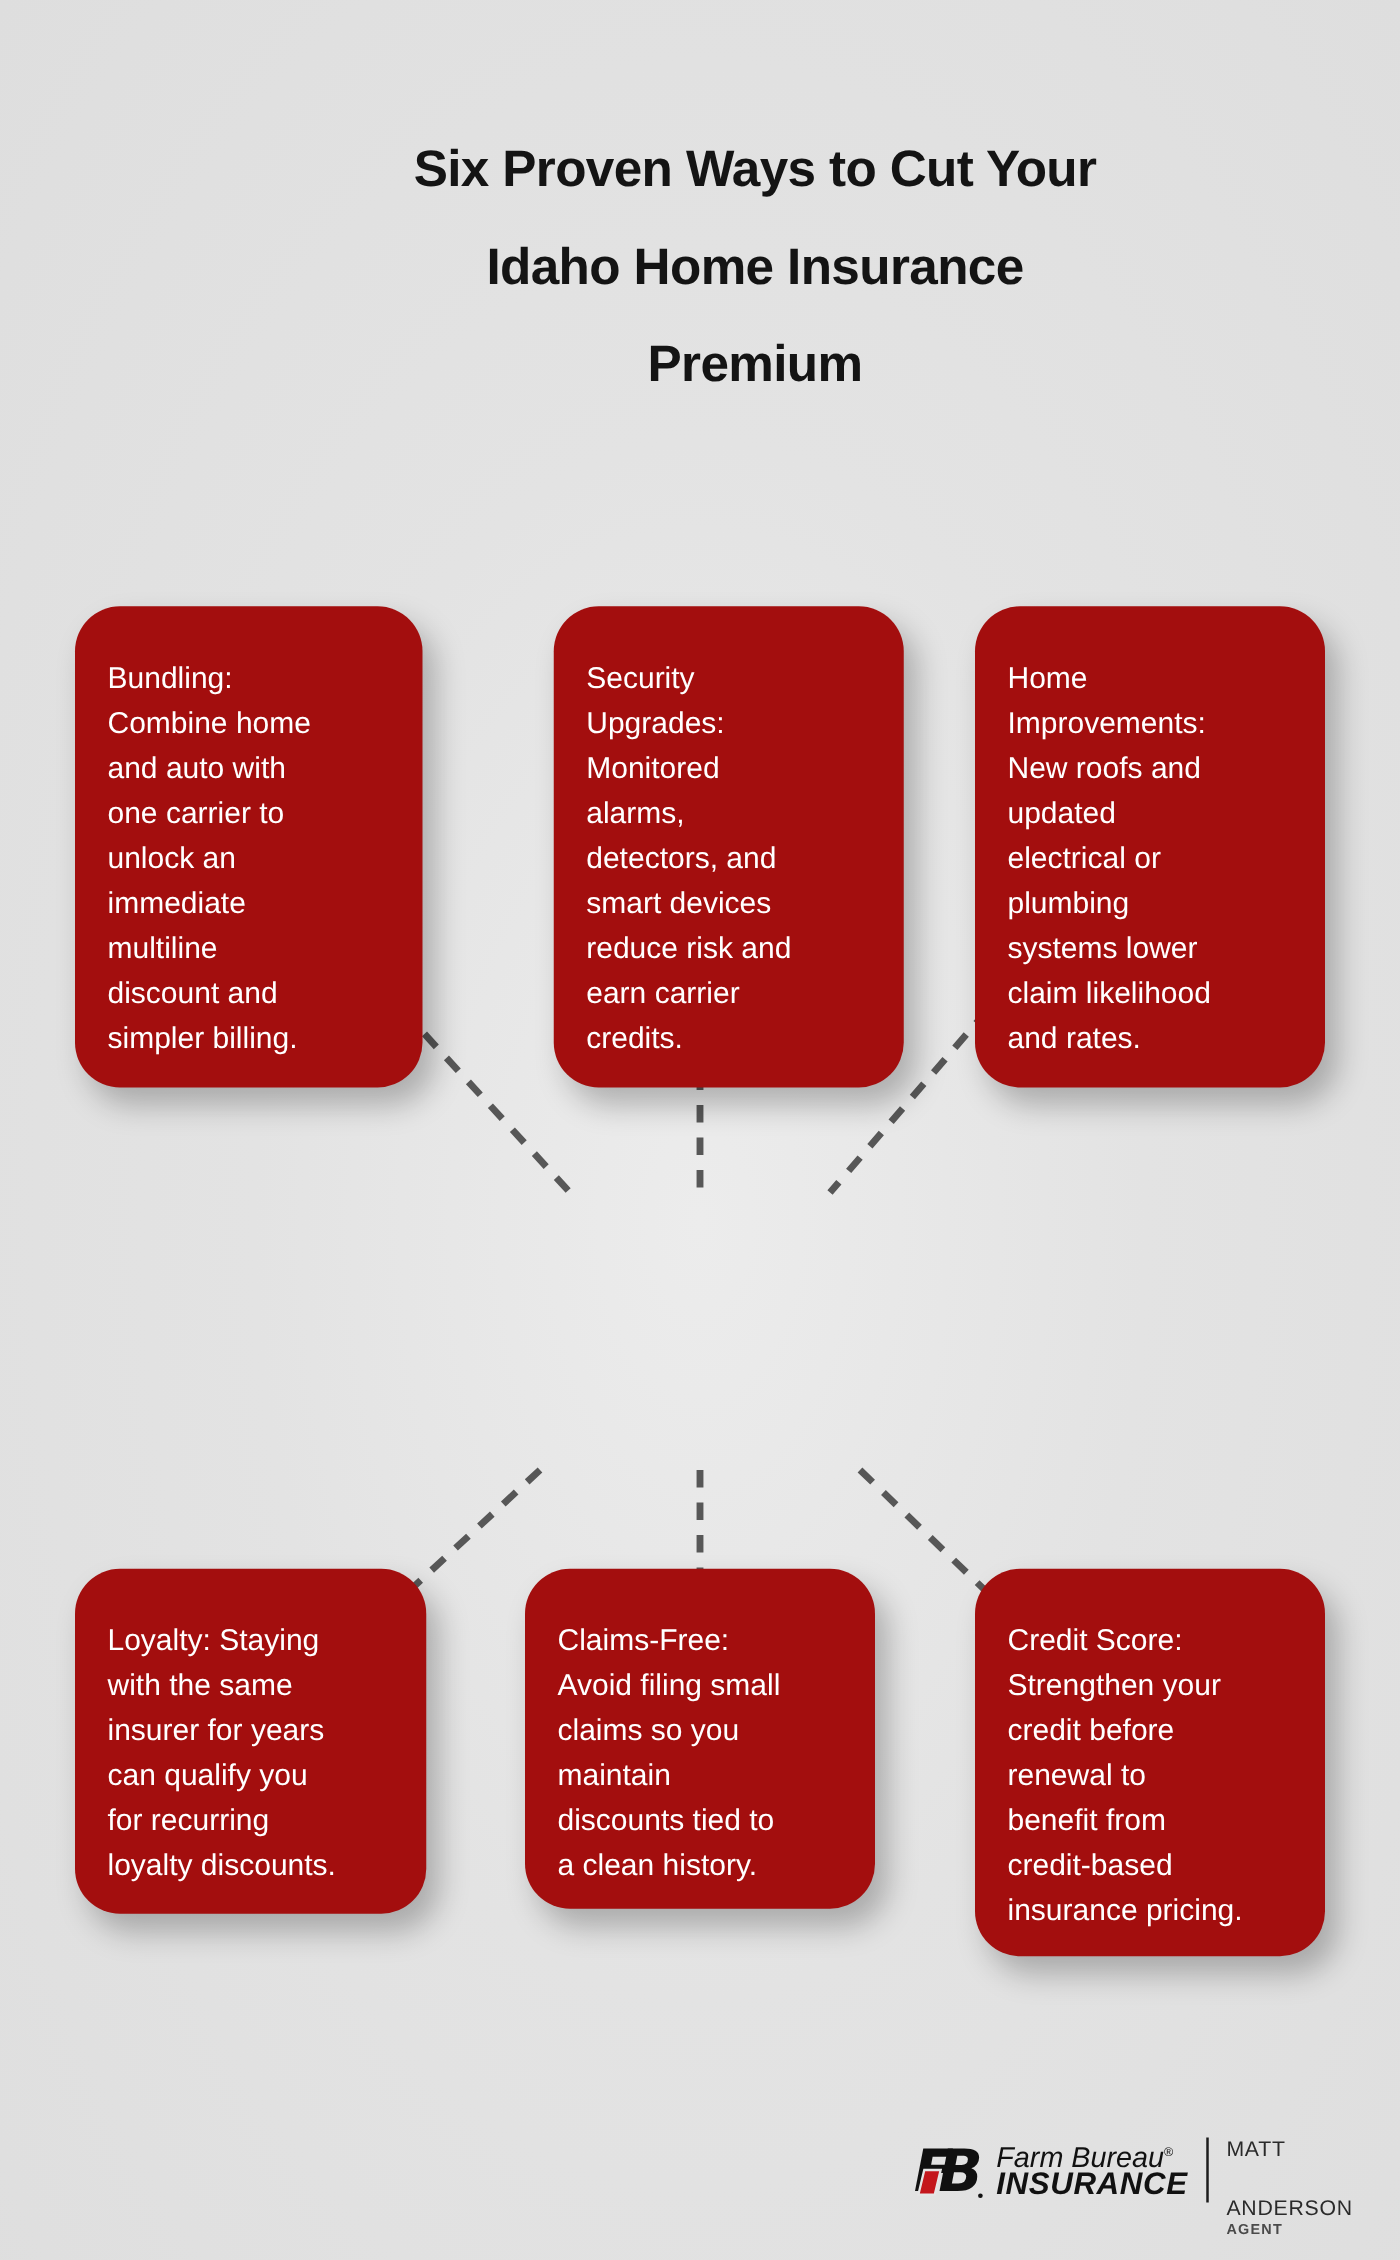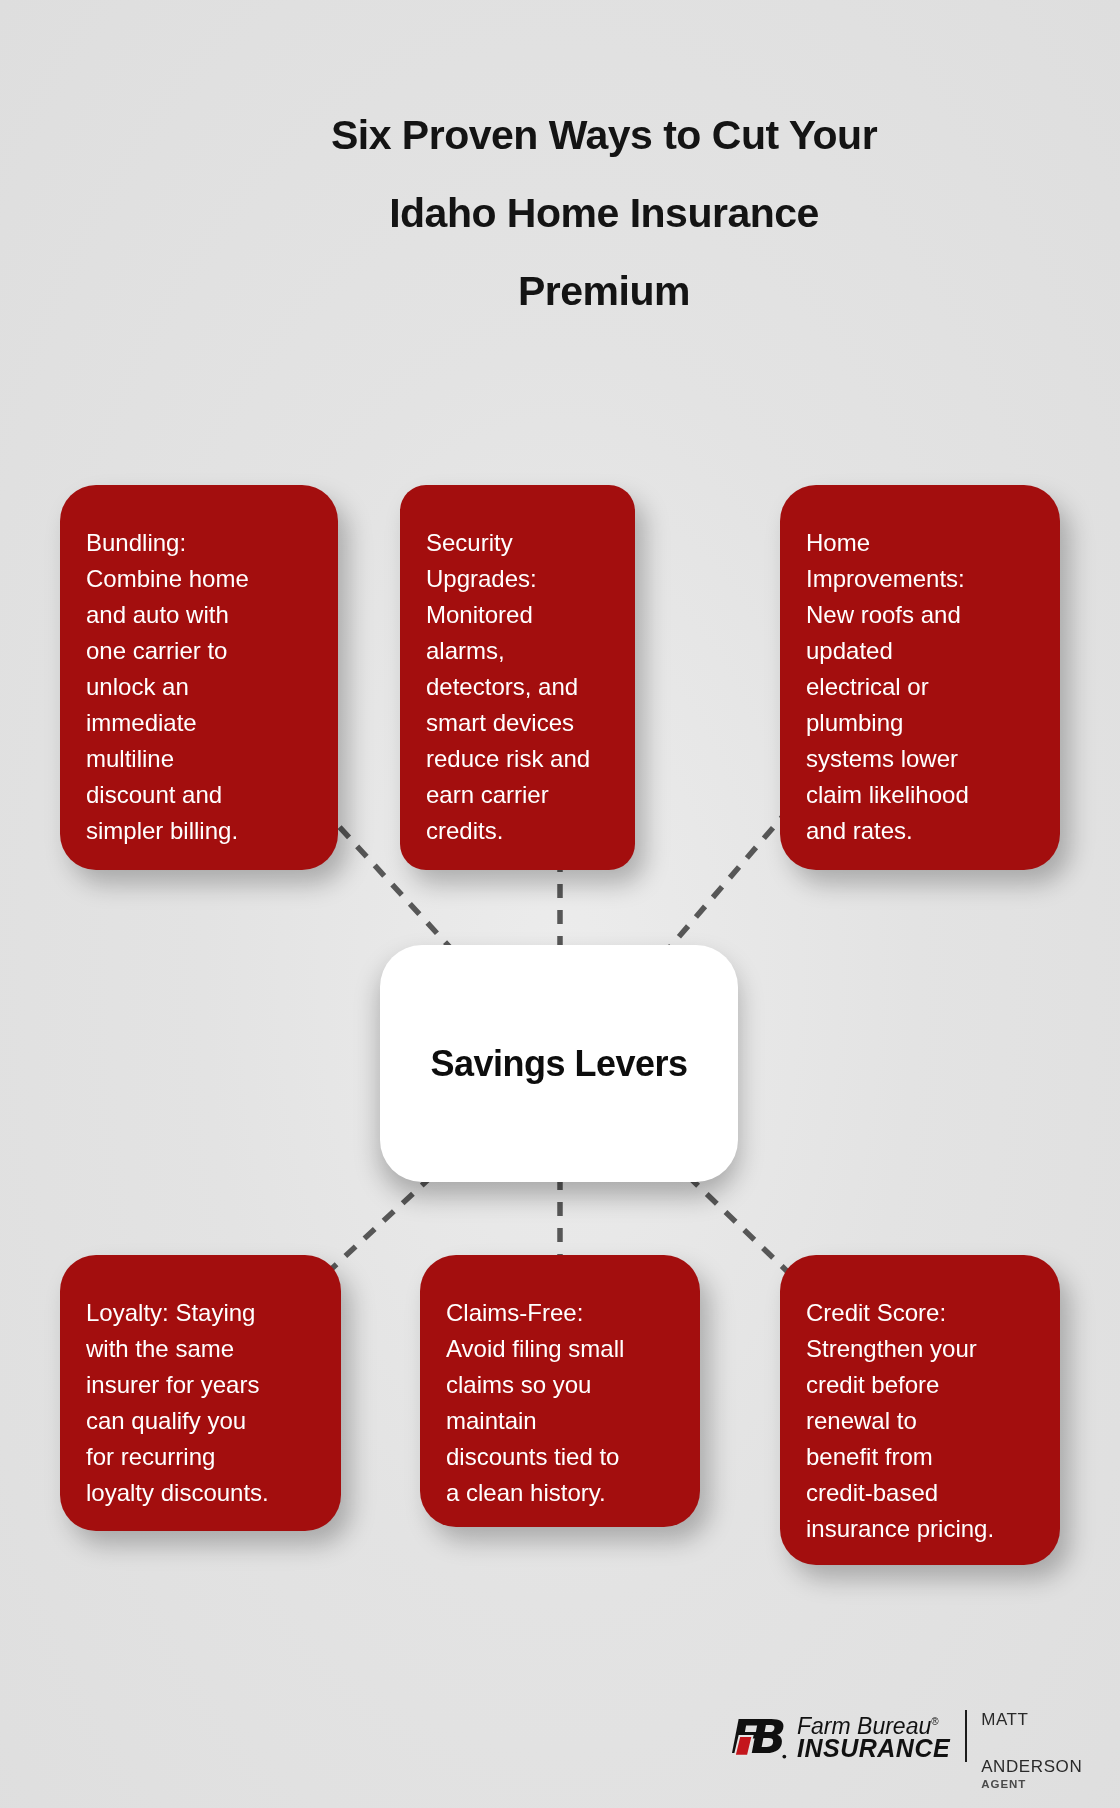--- a/index.html
+++ b/index.html
@@ -19,21 +19,21 @@
   svg.connectors line{stroke:#575757;stroke-width:5.5;stroke-dasharray:14 12;}
   .node{
     position:absolute;z-index:2;background:#a30e0e;border-radius:36px;
     padding:40px 26px;box-sizing:border-box;
     box-shadow:10px 14px 24px rgba(0,0,0,0.25);
   }
   .node-text{
     color:#ffffff;font-size:24px;line-height:36px;white-space:pre-line;
   }
   .b1{left:60px;top:485px;width:278px;height:385px;}
-  .b2{left:400px;top:485px;width:235px;height:385px;border-radius:26px;}
+  .b2{left:443px;top:485px;width:280px;height:385px;}
   .b3{left:780px;top:485px;width:280px;height:385px;}
   .b4{left:60px;top:1255px;width:281px;height:276px;}
   .b5{left:420px;top:1255px;width:280px;height:272px;}
   .b6{left:780px;top:1255px;width:280px;height:310px;}
   .center-node{
     position:absolute;z-index:3;left:380px;top:945px;width:358px;height:237px;
     background:#ffffff;border-radius:42px;
     box-shadow:0 14px 26px rgba(0,0,0,0.28);
     display:flex;align-items:center;justify-content:center;
   }
@@ -129,23 +129,20 @@
   <div class="node b6">
     <div class="node-text">Credit Score:
 Strengthen your
 credit before
 renewal to
 benefit from
 credit-based
 insurance pricing.</div>
   </div>
 
-  <div class="center-node">
-    <div class="center-label">Savings Levers</div>
-  </div>
 
   <div class="footer">
     <svg class="fb-mark" viewBox="0 0 62 54">
       <text x="0" y="45">F</text>
       <text x="21" y="45">B</text>
       <polygon class="fb-red" points="9,27 23,27 18,48 4,48"></polygon>
       <circle cx="57" cy="49" r="2" fill="#111"></circle>
     </svg>
     <div class="brand-text">
       <div class="brand-line1"><span>Farm Bureau</span><span class="reg">®</span></div>

